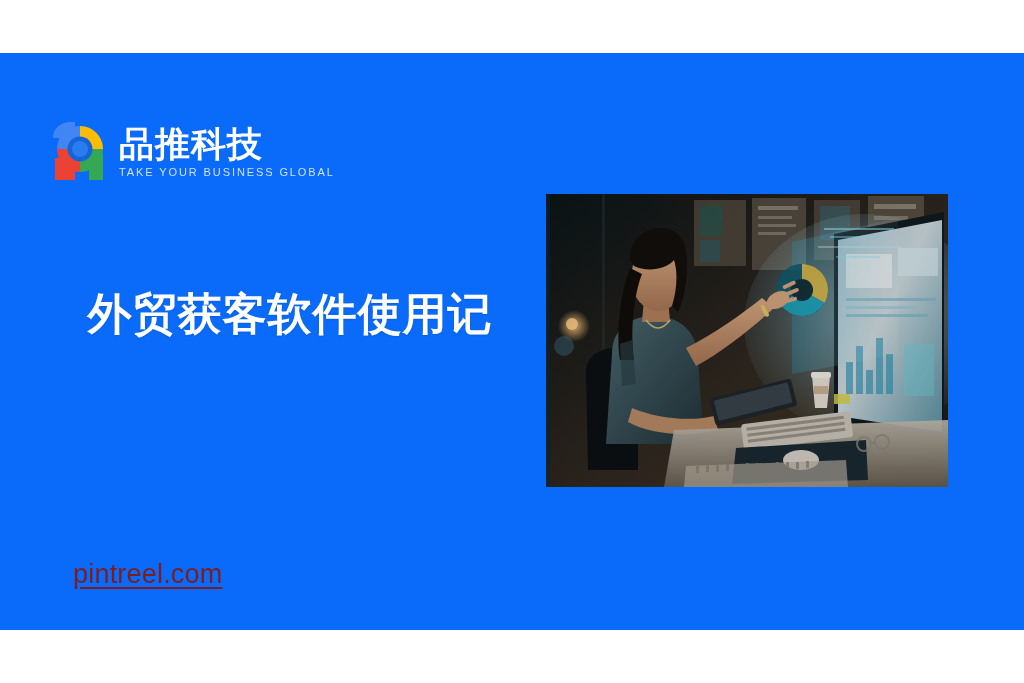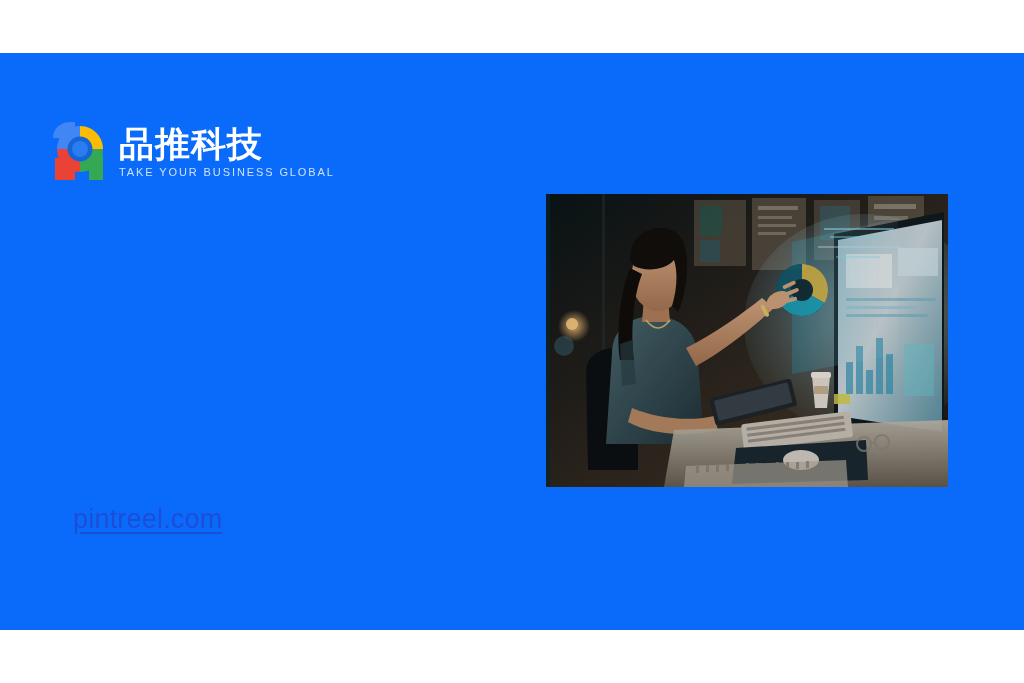--- a/index.html
+++ b/index.html
@@ -59,22 +59,22 @@
     font-size:44px;
     font-weight:bold;
     line-height:1.42;
     letter-spacing:1px;
     text-shadow:0 1px 2px rgba(0,0,0,.12);
   }
   .headline .ln { display:block; white-space:nowrap; }
   
   .url-link {
     position:absolute;
-    left:73px; top:504px;
-    color:#1d4ed8;
+    left:73px; top:559px;
+    color:#7f1d1d;
     font-size:27px;
     text-decoration:underline;
     text-underline-offset:4px;
     letter-spacing:.2px;
     cursor:pointer;
   }
   
   .photo {
     position:absolute;
     left:546px; top:194px;
@@ -117,20 +117,21 @@
         <circle cx="31" cy="31" r="8" fill="#2a7df0"></circle>
       </svg>
     </div>
     <div class="logo-words">
       <div class="logo-cn">品推科技</div>
       <div class="logo-tagline">TAKE YOUR BUSINESS GLOBAL</div>
     </div>
   </div>
 
   <div class="headline">
+    <span class="ln">外贸获客软件使用记</span>
   </div>
 
   <a class="url-link" href="#">pintreel.com</a>
 
   <div class="photo">
     <svg viewBox="0 0 402 293" xmlns="http://www.w3.org/2000/svg" preserveAspectRatio="none">
       <defs>
         <linearGradient id="bgWall" x1="0" y1="0" x2="1" y2="1">
           <stop offset="0%" stop-color="#0a1518"></stop>
           <stop offset="35%" stop-color="#23201c"></stop>

